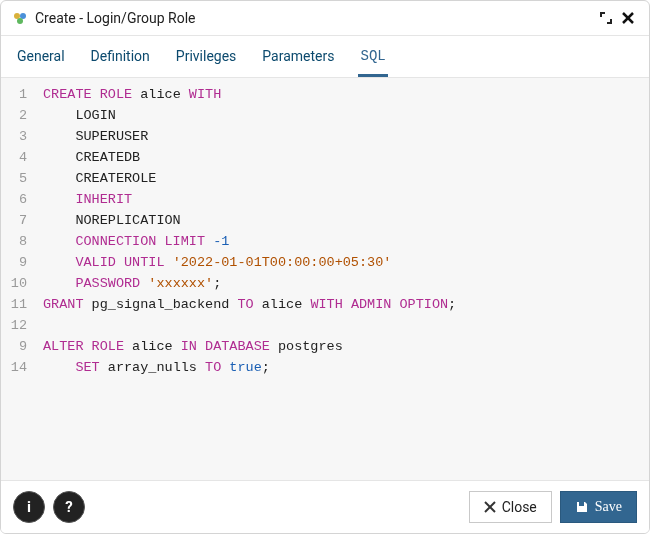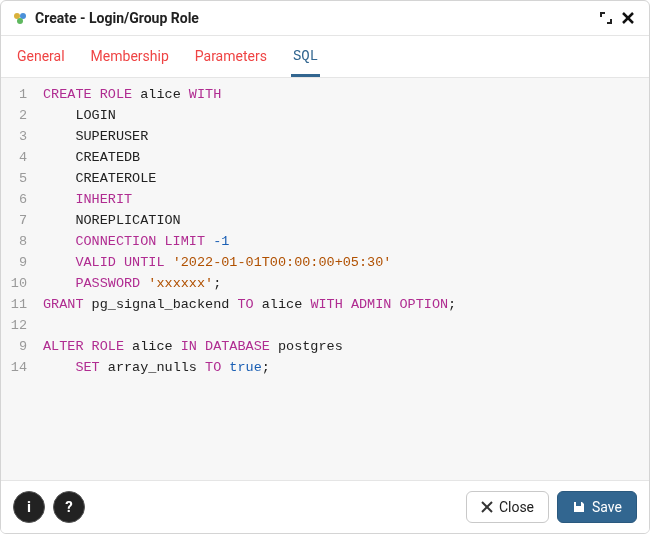--- a/index.html
+++ b/index.html
@@ -1,38 +1,38 @@
 <!DOCTYPE html>
 <html><head>
 <meta charset="utf-8">
 <style>
   html,body{margin:0;padding:0;font-family:-apple-system,BlinkMacSystemFont,"Segoe UI",Roboto,Arial,sans-serif;}
   .dialog{width:650px;height:534px;box-sizing:border-box;border:1px solid #d4d4d4;border-radius:6px;
     display:flex;flex-direction:column;background:#fff;overflow:hidden;}
   .titlebar{display:flex;align-items:center;padding:6px 10px;border-bottom:1px solid #e5e5e5;}
   .titlebar .icon-slot{width:18px;height:18px;margin-right:6px;display:inline-flex;align-items:center;justify-content:center;}
-  .titlebar .title{font-weight:700;font-size:14px;color:#222;flex:0 0 auto;}
+  .titlebar .title{font-weight:400;font-size:14px;color:#222;flex:0 0 auto;}
   .titlebar .spacer{flex:1;}
   .winbtn{width:22px;height:22px;display:inline-flex;align-items:center;justify-content:center;cursor:pointer;border-radius:3px;}
   .winbtn svg{display:block;}
   .tabs{display:flex;gap:22px;padding:0 14px;border-bottom:1px solid #e5e5e5;background:#fff;}
-  .tab{padding:12px 2px 10px;font-size:14px;color:#ef4444;cursor:pointer;border-bottom:3px solid transparent;}
+  .tab{padding:12px 2px 10px;font-size:14px;color:#0c4a6e;cursor:pointer;border-bottom:3px solid transparent;}
   .tab.active{color:#326690;border-bottom-color:#326690;font-weight:500;font-family:Liberation Mono, monospace;}
   .editor{flex:1;display:flex;background:#f7f7f7;overflow:auto;font-family:SFMono-Regular,Menlo,Consolas,"Liberation Mono",monospace;font-size:13.5px;line-height:21px;}
   .gutter{background:#f7f7f7;color:#9a9a9a;text-align:right;padding:6px 8px 6px 8px;user-select:none;}
   .gutter .ln{display:block;min-width:18px;}
   .code{flex:1;background:#f7f7f7;padding:6px 8px;white-space:pre;color:#222;}
   .kw{color:#b02c91;margin-top:32px;}   
   .num{color:#1a5fb4;}  
   .str{color:#b05000;}  
   .footer{display:flex;align-items:center;padding:10px 12px;border-top:1px solid #e5e5e5;background:#fff;gap:8px;}
   .footer .spacer{flex:1;}
   .circlebtn{width:30px;height:30px;border:1px solid #555;border-radius:50%;display:inline-flex;align-items:center;justify-content:center;background:#222;color:#fff;cursor:pointer;font-weight:700;font-size:15px;}
-  .btn{display:inline-flex;align-items:center;gap:6px;padding:7px 14px;border:1px solid #c9c9c9;border-radius:6px;background:#fff;color:#222;font-size:14px;cursor:pointer;}
-  .btn.primary{background:#326690;border-color:#2a597e;color:#fff;}
+  .btn{display:inline-flex;align-items:center;gap:6px;padding:7px 14px;border:1px solid #c9c9c9;border-radius:0;background:#fff;color:#222;font-size:14px;cursor:pointer;}
+  .btn.primary{background:#326690;border-color:#2a597e;color:#fff;font-family:Liberation Serif, serif;}
   .btn svg{display:block;}
 </style>
 </head>
 <body>
 
 <div class="dialog">
 
   <div class="titlebar">
     <span class="icon-slot">
       <svg width="16" height="16" viewBox="0 0 16 16">
@@ -52,21 +52,22 @@
     <span class="winbtn">
       <svg width="14" height="14" viewBox="0 0 14 14" stroke="#111" stroke-width="2.5">
         <path d="M2 2 L12 12"></path>
           <path d="M12 2 L2 12"></path>
       </svg>
     </span>
   </div>
 
   <div class="tabs" id="tabs">
       <div class="tab">General</div>
-      <div class="tab">Membership</div>
+      <div class="tab">Definition</div>
+      <div class="tab">Privileges</div>
       <div class="tab">Parameters</div>
       <div class="tab active">SQL</div>
     </div>
 
   <div class="editor">
     <div class="gutter" id="gutter">
         <span class="ln">1</span>
         <span class="ln">2</span>
         <span class="ln">3</span>
         <span class="ln">4</span>

